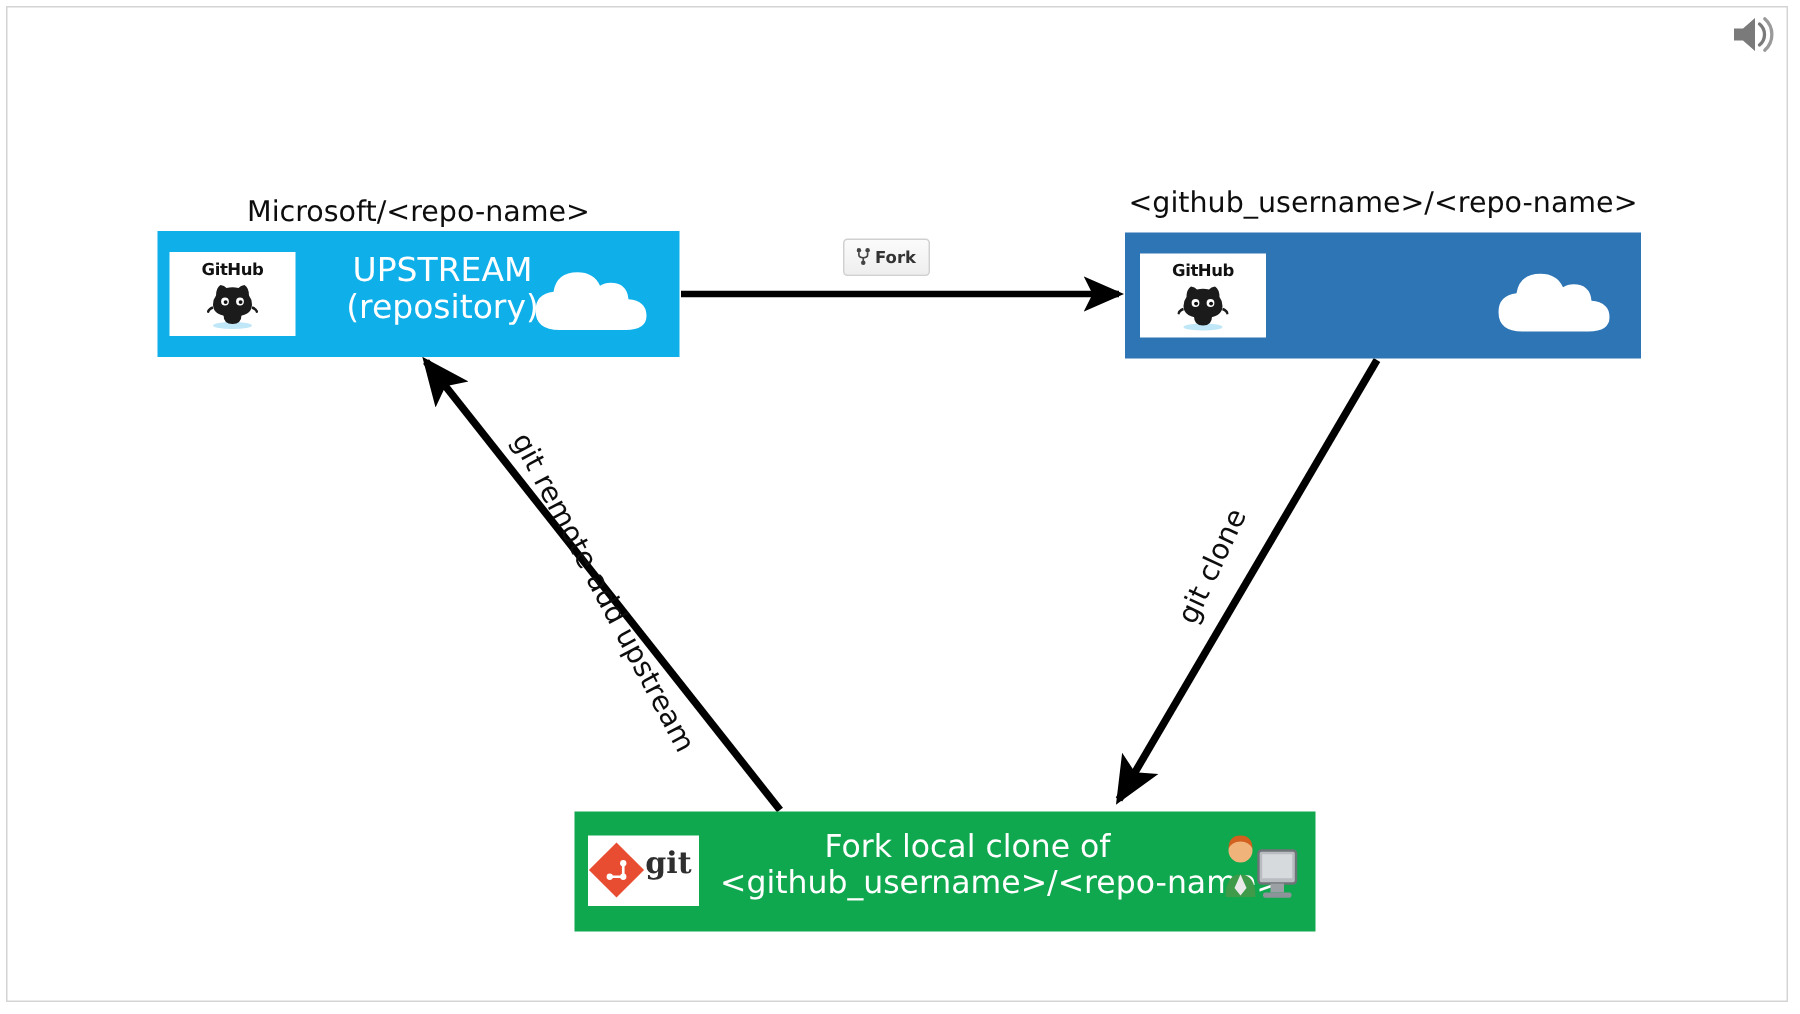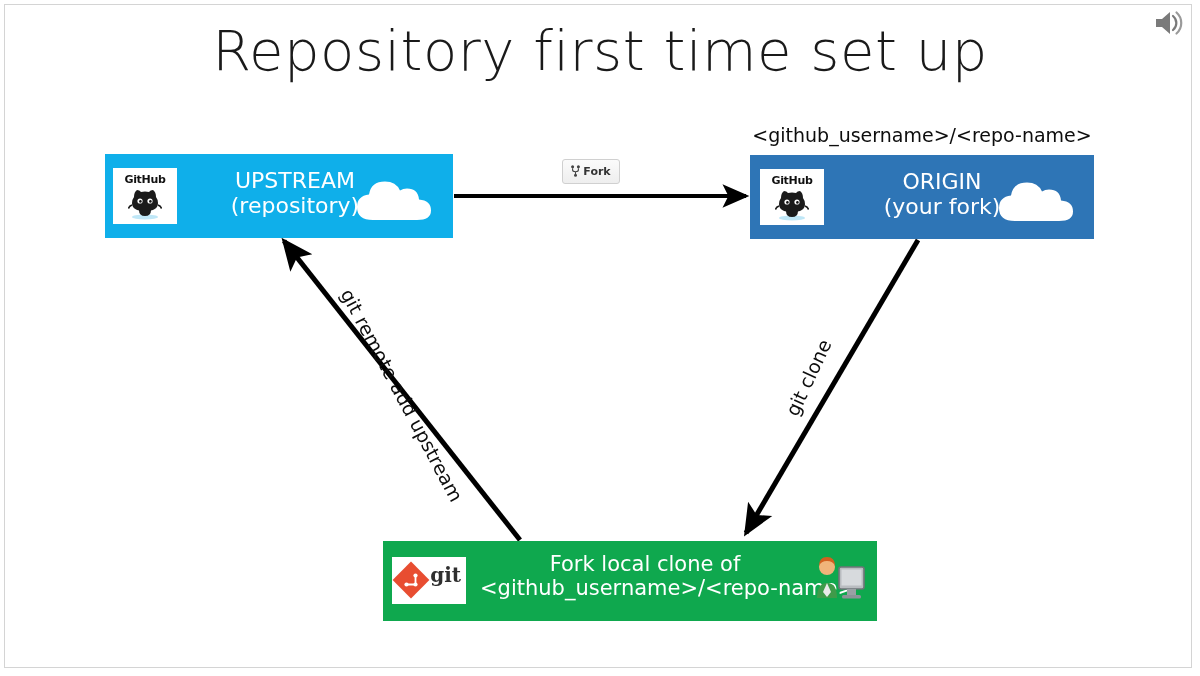--- a/index.html
+++ b/index.html
@@ -90,20 +90,21 @@
   #box-origin   .node-text { left: 122px; top: 14px; width: 140px; font-size: 22px; }
   #box-local    .node-text { left: 97px;  top: 12px; width: 330px; font-size: 21px; }
 
   .node-text .line2 { display: block; }
 
   
   .gh-logo {
     position: absolute;
     background: #ffffff;
     overflow: hidden;
+    padding-left: 20px;
   }
   #gh-upstream { left: 8px;  top: 14px; width: 64px; height: 56px; }
   #gh-origin   { left: 10px; top: 14px; width: 64px; height: 56px; }
   .gh-logo .gh-word {
     position: absolute;
     left: 0; top: 5px; width: 100%;
     text-align: center;
     font-family: "DejaVu Sans", sans-serif;
     font-weight: bold;
     font-size: 11px;
@@ -193,21 +194,20 @@
     left: 781px; top: 410px;
     transform: rotate(-65deg);
   }
 </style>
 </head>
 <body>
 
 <div id="slide">
   <div class="slide-frame"></div>
 
-  <div class="slide-title">Repository first time set up</div>
 
   <div class="audio-icon">
     <svg width="34" height="30" viewBox="0 0 34 30" aria-hidden="true">
       <path d="M4 11 h6 l8 -7 v22 l-8 -7 h-6 z" fill="#7a7a7a"></path>
       <path d="M21 8 a9 9 0 0 1 0 14" fill="none" stroke="#7a7a7a" stroke-width="2.2" stroke-linecap="round"></path>
       <path d="M24.5 4.5 a14 14 0 0 1 0 21" fill="none" stroke="#9a9a9a" stroke-width="2.2" stroke-linecap="round"></path>
     </svg>
   </div>
 
   <svg class="arrow-layer" viewBox="0 0 1200 676">
@@ -217,20 +217,21 @@
       </marker>
     </defs>
 
     <line x1="454" y1="196" x2="746" y2="196" stroke="#000000" stroke-width="4.2" marker-end="url(#ah)"></line>
 
     <line x1="918" y1="240" x2="746" y2="533" stroke="#000000" stroke-width="5" marker-end="url(#ah)"></line>
 
     <line x1="520" y1="540" x2="284" y2="241" stroke="#000000" stroke-width="5" marker-end="url(#ah)"></line>
   </svg>
 
+  <div class="caption" id="caption-upstream">Microsoft/&lt;repo-name&gt;</div>
   <div class="caption" id="caption-origin">&lt;github_username&gt;/&lt;repo-name&gt;</div>
 
   <div class="node-box" id="box-upstream">
     <div class="gh-logo" id="gh-upstream">
       <div class="gh-word">GitHub</div>
       <svg width="34" height="32" viewBox="0 0 34 32">
         <ellipse cx="17" cy="29" rx="13" ry="2.4" fill="#bfe7f7"></ellipse>
         <path d="M6 9 q0 -5 3 -7 q2.6 0.2 4 2 q4 -1 8 0 q1.4 -1.8 4 -2 q3 2 3 7 q2 2.6 2 6 q0 8 -13 8 q-13 0 -13 -8 q0 -3.4 2 -6 z" fill="#1b1b1b"></path>
         <circle cx="12" cy="13" r="2.6" fill="#ffffff"></circle>
         <circle cx="22" cy="13" r="2.6" fill="#ffffff"></circle>
@@ -260,24 +261,20 @@
         <path d="M6 9 q0 -5 3 -7 q2.6 0.2 4 2 q4 -1 8 0 q1.4 -1.8 4 -2 q3 2 3 7 q2 2.6 2 6 q0 8 -13 8 q-13 0 -13 -8 q0 -3.4 2 -6 z" fill="#1b1b1b"></path>
         <circle cx="12" cy="13" r="2.6" fill="#ffffff"></circle>
         <circle cx="22" cy="13" r="2.6" fill="#ffffff"></circle>
         <circle cx="12.4" cy="13.4" r="1.3" fill="#111111"></circle>
         <circle cx="22.4" cy="13.4" r="1.3" fill="#111111"></circle>
         <path d="M11 22 q0 6 6 6 q6 0 6 -6 z" fill="#1b1b1b"></path>
         <path d="M4 17 q-3 1 -3.5 3.5" stroke="#1b1b1b" stroke-width="1.6" fill="none"></path>
         <path d="M30 17 q3 1 3.5 3.5" stroke="#1b1b1b" stroke-width="1.6" fill="none"></path>
       </svg>
     </div>
-    <div class="node-text">
-      <span>ORIGIN</span>
-      <span class="line2">(your fork)</span>
-    </div>
     <div class="cloud" id="cloud-origin">
       <svg width="92" height="52" viewBox="0 0 92 52">
         <path d="M22 50 q-16 0 -16 -13 q0 -11 12 -12.5 q2 -13 16 -13 q11 0 15 9 q3 -2 7 -2 q11 0 12 11 q12 1 12 11 q0 9.5 -14 9.5 z" fill="#ffffff"></path>
       </svg>
     </div>
   </div>
 
   <div class="node-box" id="box-local">
     <div id="git-logo">
       <div class="git-diamond"></div>

